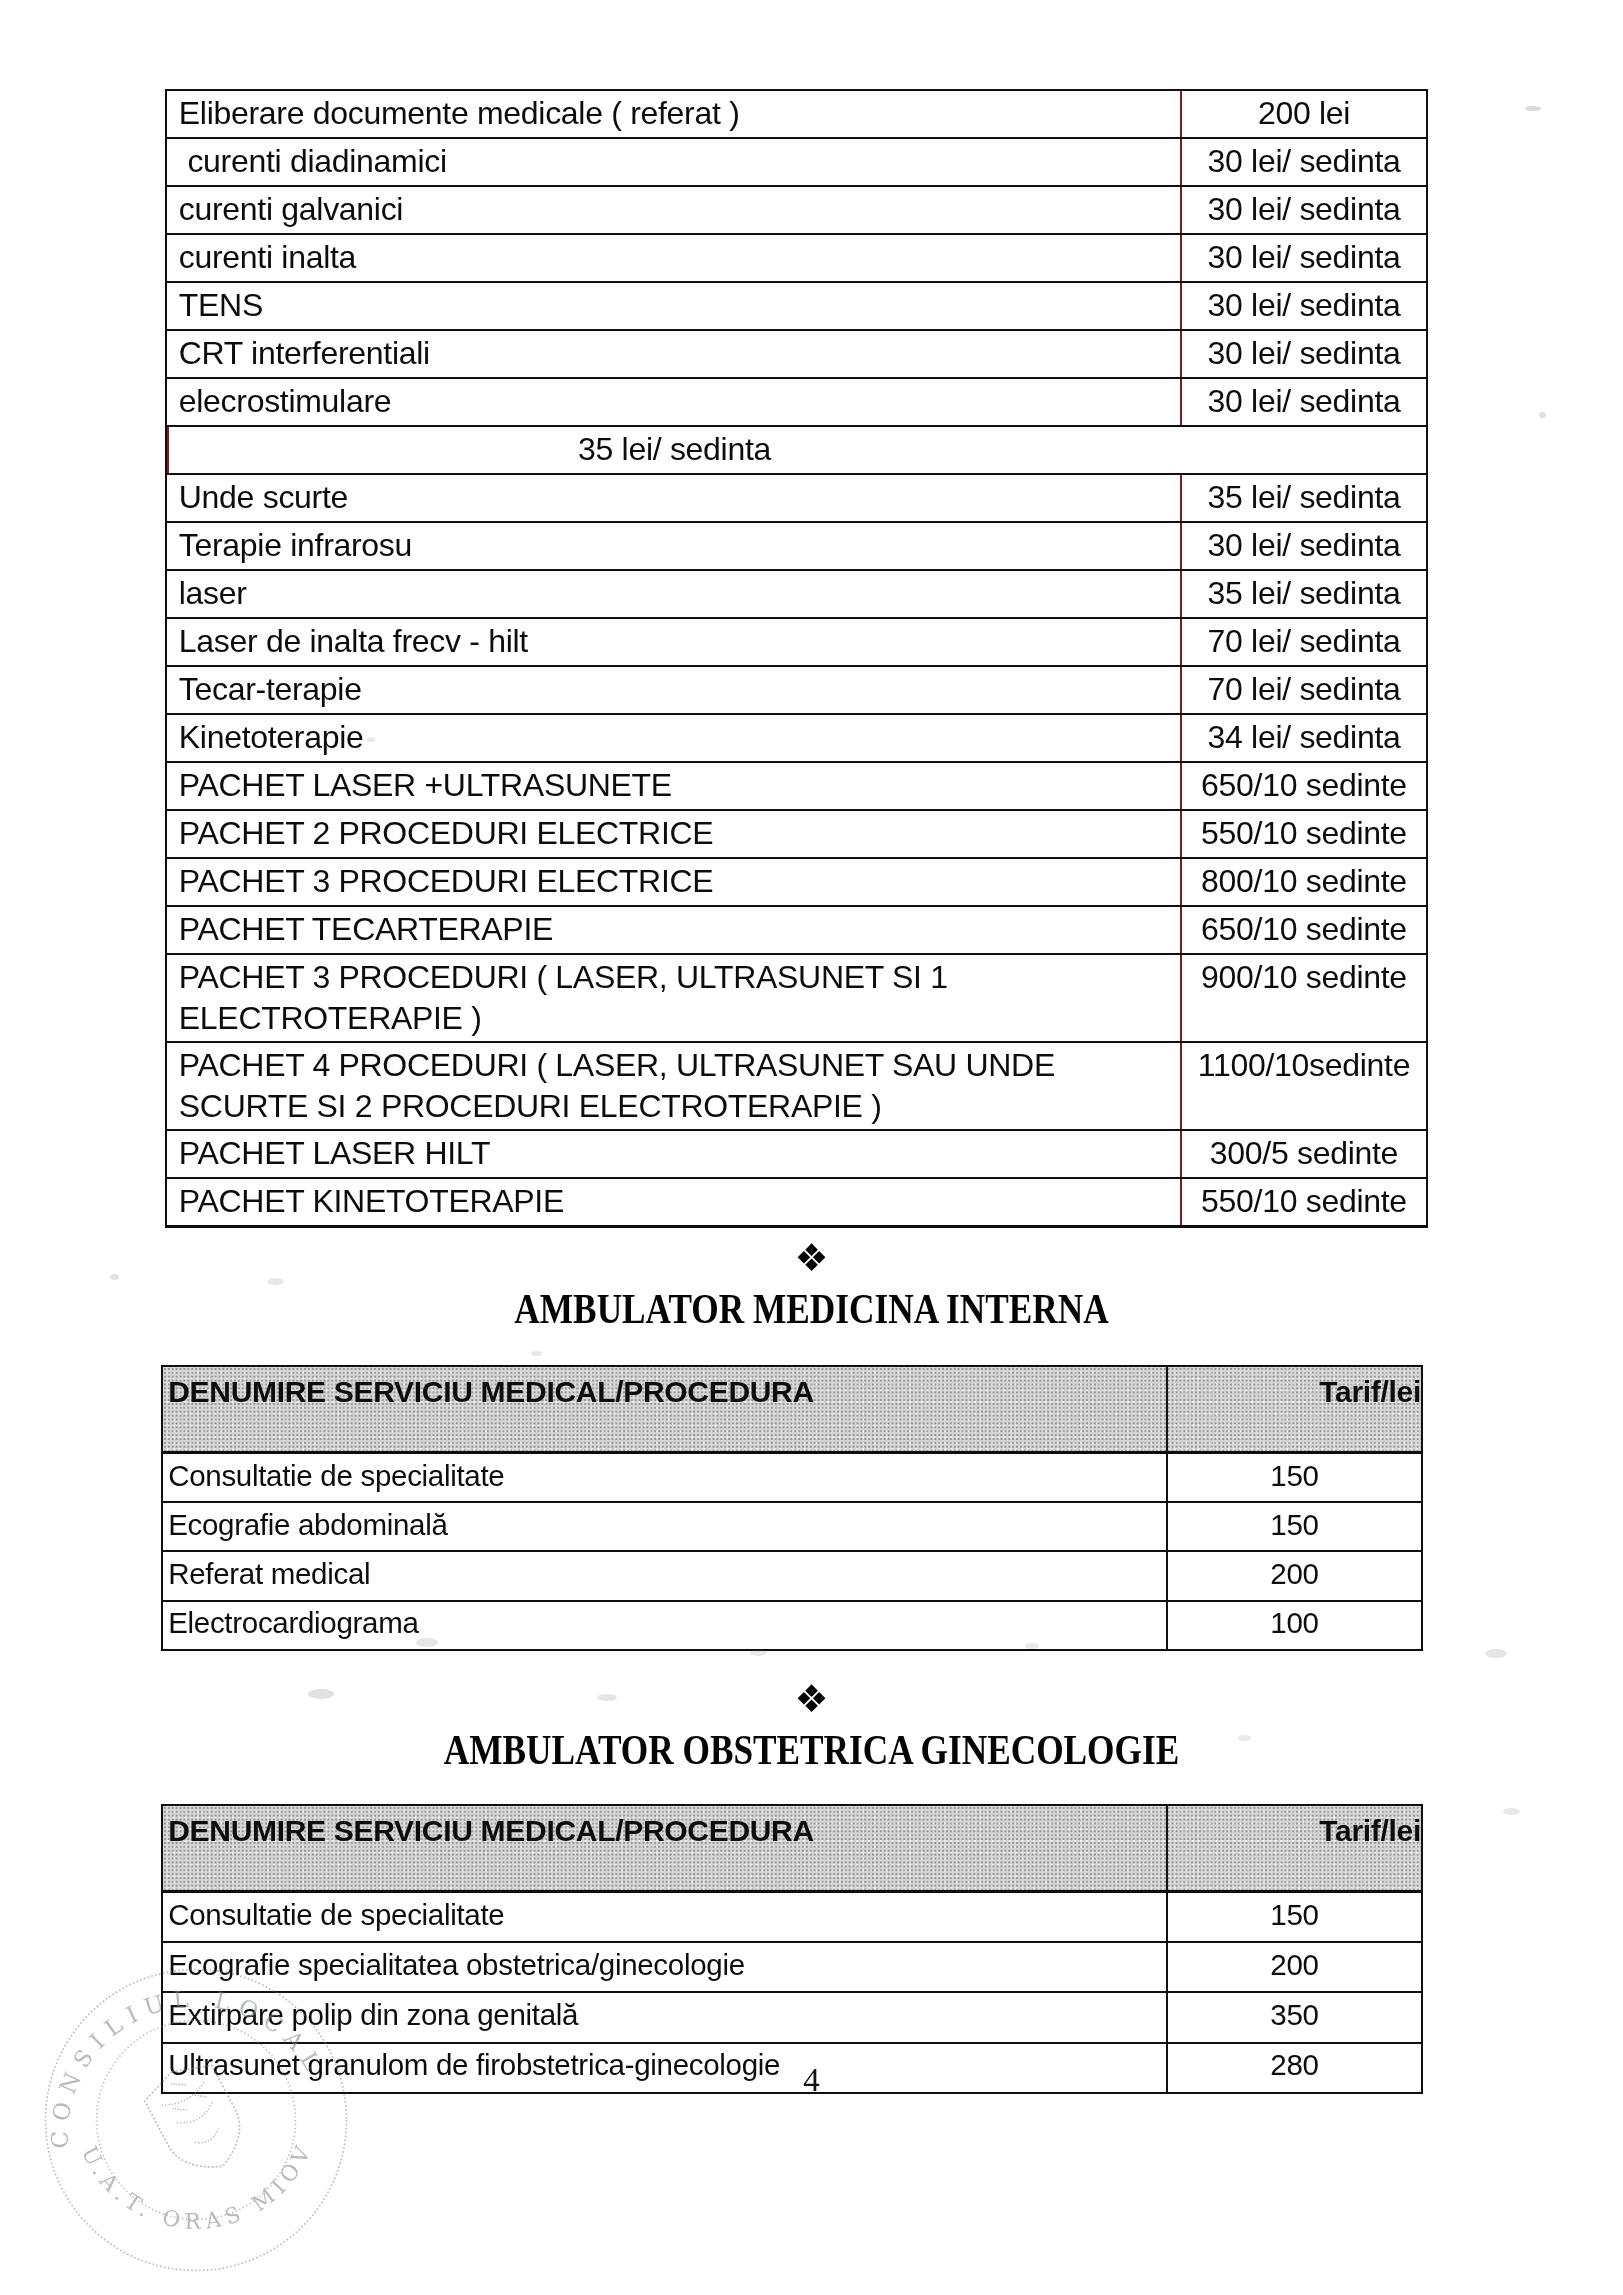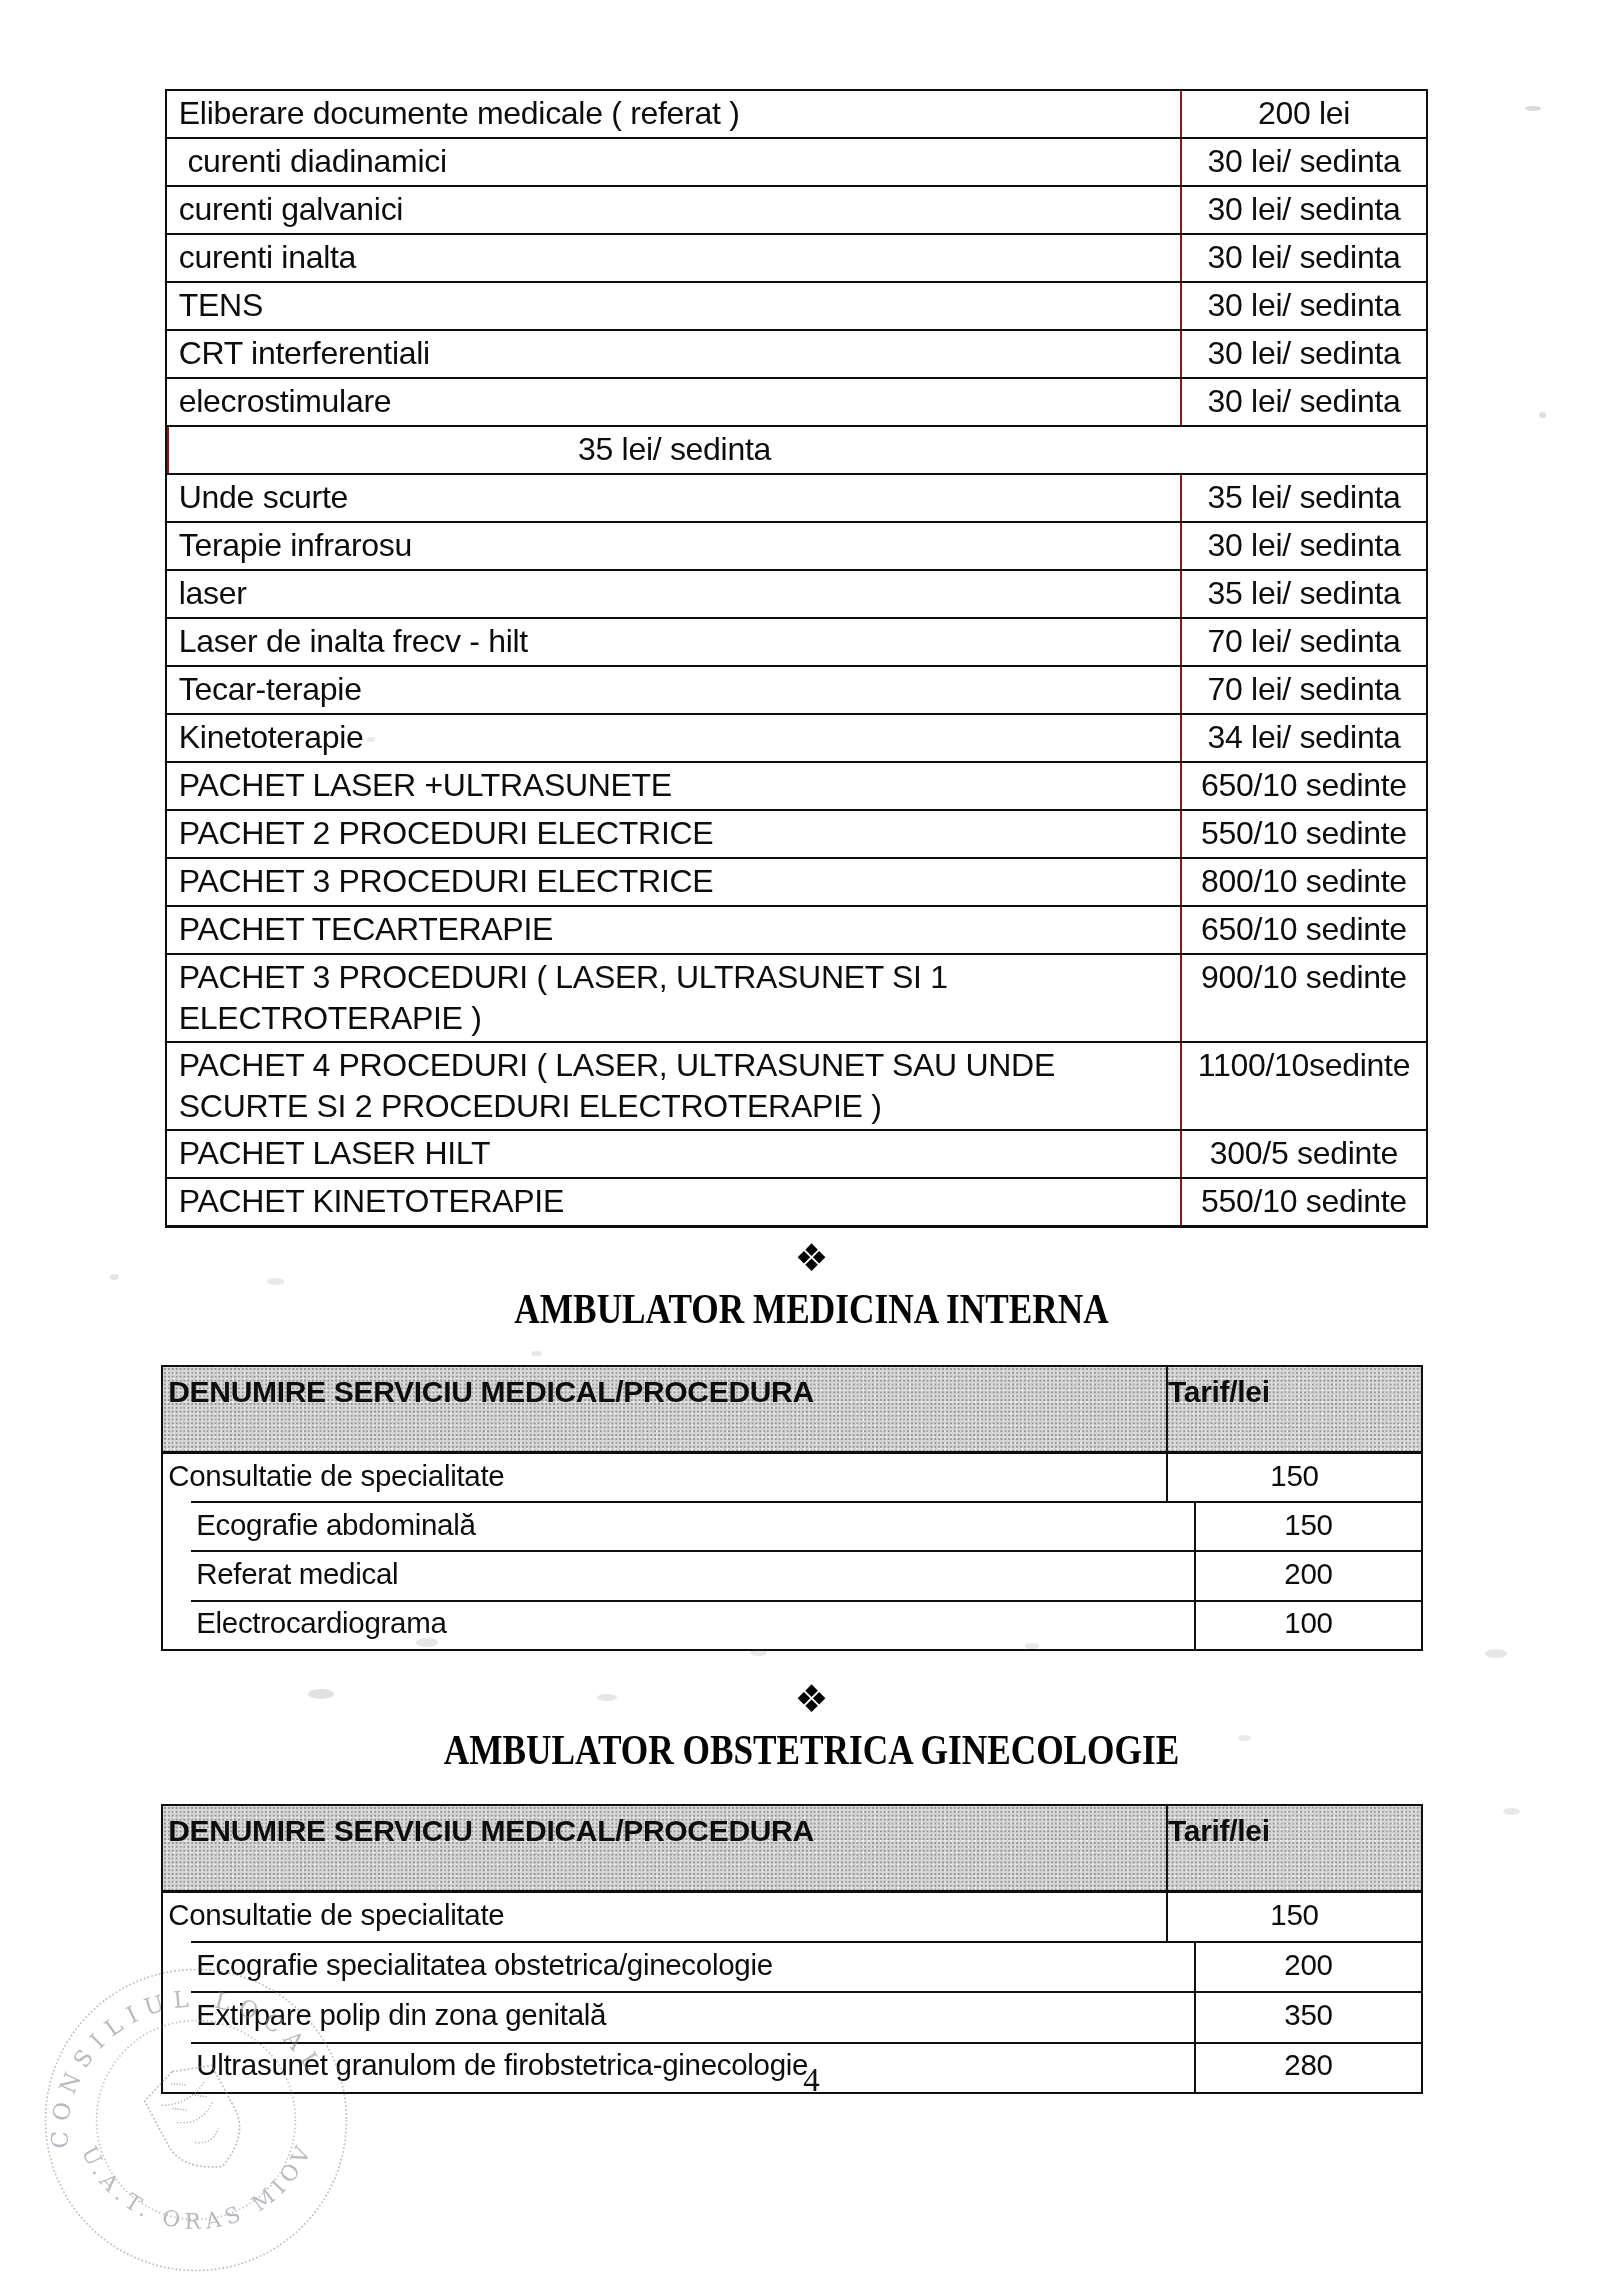--- a/index.html
+++ b/index.html
@@ -60,26 +60,26 @@
       radial-gradient(rgba(255,255,255,0.65) 0.7px, transparent 0.9px);
     background-size:3.9px 3.9px, 5.9px 5.9px;
     background-position:0 0, 2px 2.6px;
   }
   .shead .hc {
     font-weight:bold; font-size:30px; line-height:34px;
     padding-top:7.9px; letter-spacing:-0.3px;
   }
   .shead .hc.name { padding-left:5.2px; }
   .shead .hc.tarif {
-    border-left:2px solid #141414; text-align:left;
+    border-left:2px solid #141414; text-align:right;
     background-image:radial-gradient(rgba(255,255,255,0.5) 0.7px, transparent 0.9px);
     background-size:4.6px 4.6px;
   }
   .srow { display:grid; grid-template-columns:1003px 1fr; }
-  .srow + .srow { border-top:2px solid #101010;margin-left:28px; }
+  .srow + .srow { border-top:2px solid #101010; }
   .scell {
     font-size:29.5px; line-height:37px; min-height:42px;
     padding:2.6px 6.5px 2px 5.2px; letter-spacing:-0.3px;
   }
   .scell.price { border-left:2px solid #101010; text-align:center; padding:2.6px 2.6px; }
   .t3 .scell { min-height:43px; }
 
   
   .page-number {
     position:absolute; top:2062px; width:100%; text-align:center;

